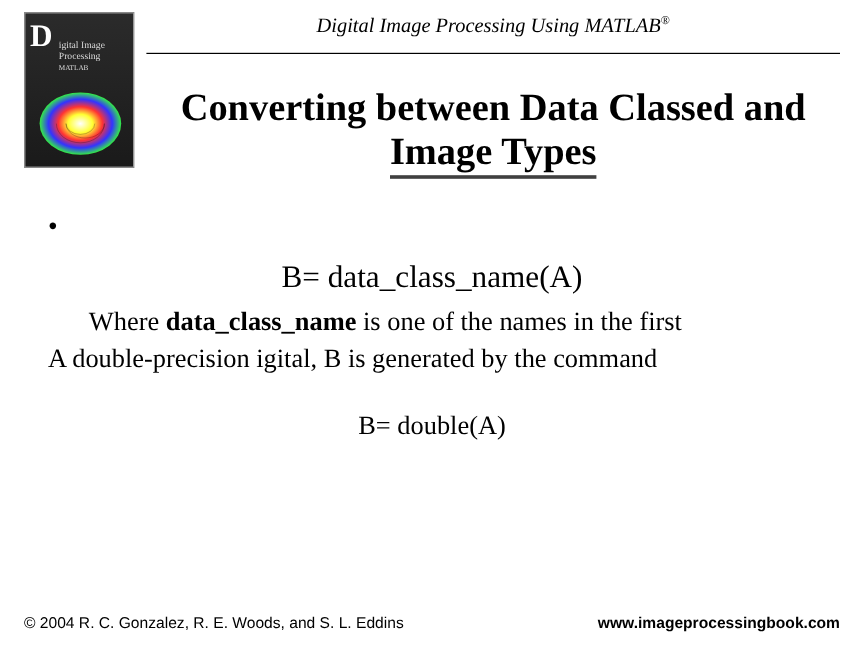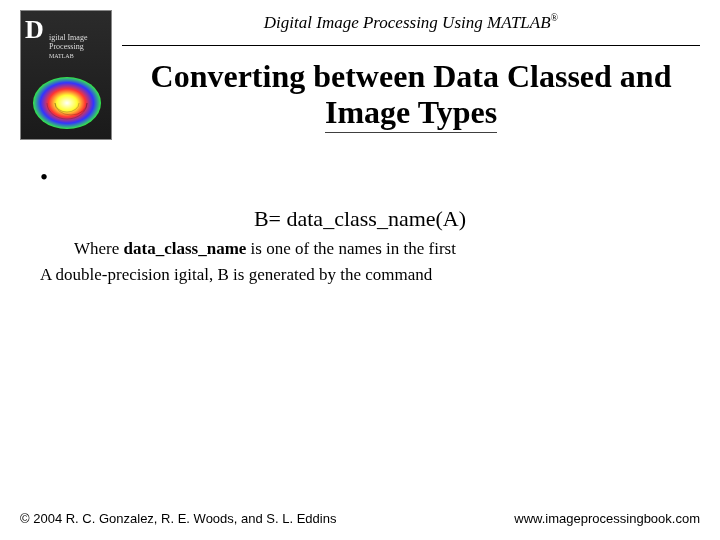--- a/index.html
+++ b/index.html
@@ -7,31 +7,31 @@
   .slide { position: relative; width: 720px; height: 540px; padding: 10px 20px 20px 20px; }
   .header-row { display: flex; align-items: flex-start; gap: 10px; }
   .book-cover { width: 92px; height: 130px; background: linear-gradient(180deg,#2b2b2b 0%, #1a1a1a 100%); border: 1px solid #888; position: relative; flex: 0 0 auto; }
   .book-cover .d { position:absolute; top:4px; left:4px; font-family: Georgia, serif; font-size:26px; font-weight:bold; color:#fff; }
   .book-cover .title1 { position:absolute; top:23px; left:28px; font-size:8px; color:#ddd; line-height:1.1; }
   .book-cover .authors { position:absolute; top:40px; left:6px; font-size:5px; color:#aaa; line-height:1.2; }
   .book-cover .swirl { position:absolute; bottom:6px; left:8px; width:76px; height:60px; }
   .header-text-area { flex: 1 1 auto; }
   .running-head { font-style: italic; font-size: 17px; text-align: center; margin-top: 2px; border-bottom: 1px solid #000; padding-bottom: 12px; position: relative; }
   .running-head .reg { font-style: normal; font-size: 10px; vertical-align: super; }
-  .slide-title { font-size: 32px; text-align: center; margin-top: 12px; line-height: 1.15; padding: 0 4px 6px 4px; }
-  .slide-title .uline { border-bottom: 1px solid #404040; padding-bottom: 2px; }
+  .slide-title { font-size: 32px; text-align: center; margin-top: 26px; line-height: 1.15; padding: 0 4px 6px 4px; }
+  .slide-title .uline { border-bottom: 3px solid #404040; padding-bottom: 2px; }
   .content { margin-top: 24px; padding: 0 20px; font-size: 23px; line-height: 1.25; }
   .bullet { display: flex; gap: 10px; margin-bottom: 12px; }
   .bullet .dot { flex: 0 0 auto; }
-  .formula1 { text-align: center; font-size: 22px; margin: 4px 0 6px 0; }
-  .para { font-size: 17px; margin-left: 34px; text-indent: -0px; }
+  .formula1 { text-align: center; font-size: 26px; margin: 4px 0 6px 0; }
+  .para { font-size: 22px; margin-left: 34px; text-indent: -0px; }
   .para .hang { display:block; padding-left: 28px; }
   .formula2 { text-align: center; font-size: 22px; margin-top: 28px; }
   .footer { position: absolute; bottom: 14px; left: 20px; right: 20px; display: flex; justify-content: space-between; font-size: 13px; font-family: Arial, Helvetica, sans-serif; }
-  .footer .url { font-weight: normal; }
+  .footer .url { font-weight: bold; }
 </style>
 </head>
 <body>
 
 <div class="slide">
 
   <div class="header-row">
     <div class="book-cover">
       <span class="d">D</span>
       <div class="title1">
@@ -73,20 +73,21 @@
     </div>
 
     <div class="formula1">B= data_class_name(A)</div>
 
     <div class="para">
       <span>Where </span><b>data_class_name</b><span> is one of the names in the first</span>
     </div>
 
     <div class="para" style="margin-left:0; text-indent:0; margin-top:4px;">A double-precision igital, B is generated by the command</div>
 
+    <div class="formula2">B= double(A)</div>
   </div>
 
   <div class="footer">
     <span>© 2004 R. C. Gonzalez, R. E. Woods, and S. L. Eddins</span>
     <span class="url">www.imageprocessingbook.com</span>
   </div>
 
 </div>
 
 </body></html>

